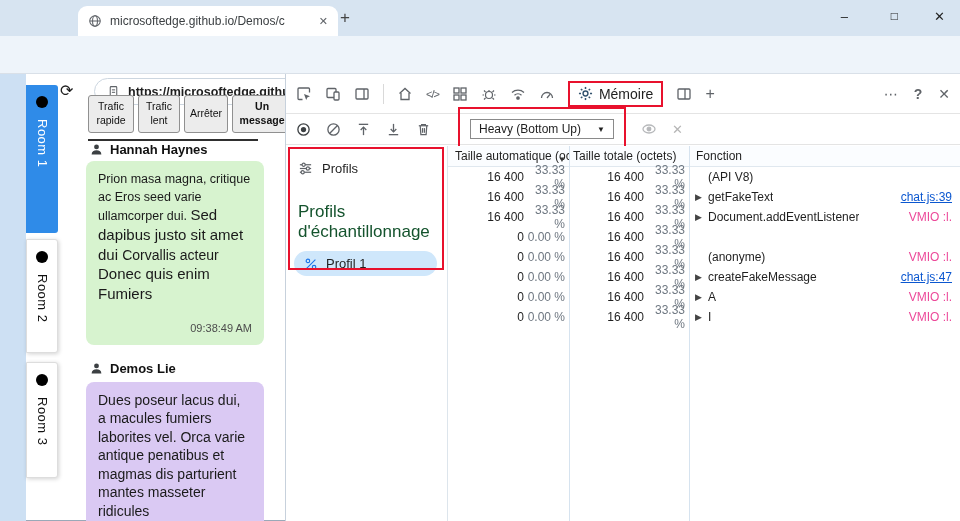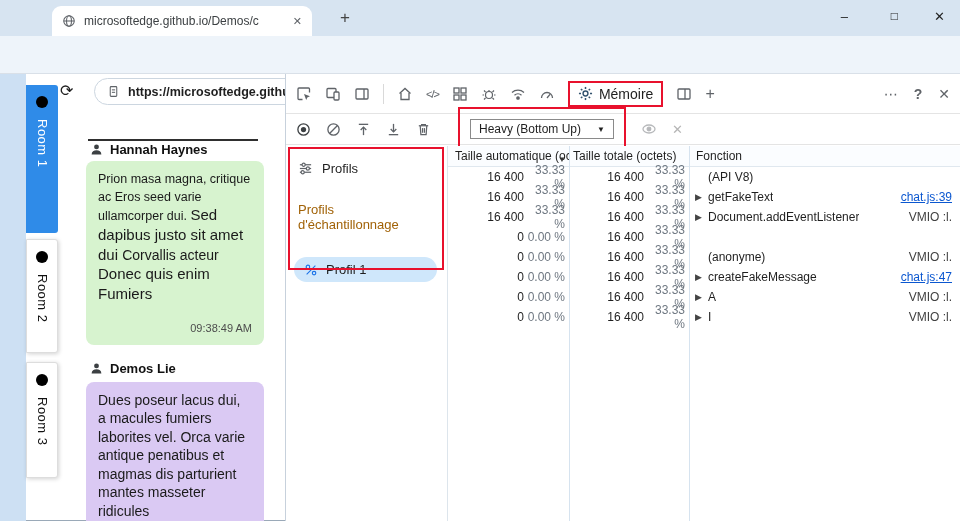--- a/index.html
+++ b/index.html
@@ -8,21 +8,21 @@
     position: relative; width: 960px; height: 521px; overflow: hidden;
     font-family: "Liberation Sans", sans-serif; background: #fff;
     box-shadow: inset 0 0 0 1px #9aa9b8;
   }
   .icon { display: inline-flex; align-items: center; justify-content: center; }
   svg { display: block; }
 
   
   .tabstrip { position: absolute; top: 0; left: 0; right: 0; height: 36px; background: #d7e4f1; }
   .tab {
-    position: absolute; left: 52px; top: 6px; width: 260px; height: 30px; background: #fff;
+    position: absolute; left: 78px; top: 6px; width: 260px; height: 30px; background: #fff;
     border-radius: 9px 9px 0 0; display: flex; align-items: center; gap: 8px; padding: 0 10px;
     font-size: 12px; color: #3c4043;
   }
   .tab-title { flex: 1; white-space: nowrap; overflow: hidden; }
   .tab-close { font-size: 11px; color: #5f6368; cursor: default; }
   .newtab { position: absolute; left: 340px; top: 8px; font-size: 17px; color: #444; }
   .winctl { position: absolute; top: 9px; font-size: 13px; color: #1f1f1f; }
   .win-min { right: 112px; }
   .win-max { right: 62px; font-size: 12px; }
   .win-close { right: 15px; }
@@ -85,41 +85,41 @@
   .hb-wrap { border: 2px solid #e8112d; padding: 10px; margin-left: 12px; }
   .hb-select { border: 1px solid #8a8a8a; background: #fff; padding: 2px 8px; font-size: 12px; color: #1f1f1f; display: flex; align-items: center; gap: 16px; }
   .hb-arrow { font-size: 8px; }
   .dim svg { opacity: .45; }
   .dim-x { color: #b5b5b5; font-size: 13px; }
 
   .dt-body { position: absolute; top: 72px; left: 0; right: 0; bottom: 0; display: flex; }
   .dt-sidebar { width: 162px; border-right: 1px solid #dde5ec; position: relative; padding-top: 6px; }
   .sb-highlight { position: absolute; top: 1px; left: 2px; right: 3px; height: 123px; border: 2px solid #e8112d; pointer-events: none; }
   .profils-row { display: flex; align-items: flex-end; gap: 9px; padding: 9px 12px; font-size: 13px; color: #1f1f1f; }
-  .section-label { padding: 17px 12px 9px; font-size: 13px; color: #a16207; }
-  .profile-item { margin: 16px 10px 0 8px; background: #cfe7fb; border-radius: 14px; padding: 5px 10px; display: flex; align-items: center; gap: 8px; font-size: 13px; color: #1f1f1f; }
+  .section-label { padding: 17px 12px 9px; font-size: 17px; color: #14532d; }
+  .profile-item { margin: 0 10px 0 8px; background: #cfe7fb; border-radius: 14px; padding: 5px 10px; display: flex; align-items: center; gap: 8px; font-size: 13px; color: #1f1f1f; }
 
   .dt-table { flex: 1; position: relative; font-size: 12px; color: #1f1f1f; }
   .vline { position: absolute; top: 0; bottom: 0; width: 1px; background: #d6e3ef; }
   .v1 { left: 121px; } .v2 { left: 241px; }
   .thead { display: flex; height: 21px; align-items: center; border-bottom: 1px solid #e0e8ef; background: #fbfdff; }
   .th1 { width: 121px; position: relative; padding: 0 14px 0 7px; white-space: nowrap; overflow: hidden; }
   .sort { position: absolute; right: 3px; top: 6px; font-size: 8px; color: #333; }
   .th2 { width: 120px; padding: 0 4px; white-space: nowrap; overflow: hidden; }
   .th3 { flex: 1; padding: 0 7px; }
   .trow { display: flex; height: 20px; align-items: center; }
   .cell-n { width: 76px; text-align: right; }
   .cell-p { width: 45px; text-align: right; color: #6e7781; padding-right: 4px; }
   .cell-n2 { width: 75px; text-align: right; }
   .cell-fn { flex: 1; display: flex; align-items: center; padding: 0 8px 0 6px; overflow: hidden; }
   .arr { width: 13px; font-size: 9px; color: #444; flex: none; }
   .fname { white-space: nowrap; overflow: hidden; }
   .floc { margin-left: auto; padding-left: 8px; white-space: nowrap; }
   .floc-blue { color: #0b57d0; text-decoration: underline; }
-  .floc-gray { color: #404040; }
+  .floc-gray { color: #ec4899; }
 </style>
 </head>
 <body>
 
 <div class="window">
 
   <div class="tabstrip">
     <div class="tab">
       <span class="icon">
         <svg width="14" height="14" viewBox="0 0 16 16" fill="none" stroke="#5f6368" stroke-width="1.2">
@@ -173,20 +173,26 @@
   </div>
   <div class="room room-2">
     <span class="room-dot"></span>
     <span class="room-label">Room 2</span>
   </div>
   <div class="room room-3">
     <span class="room-dot"></span>
     <span class="room-label">Room 3</span>
   </div>
 
+  <div class="chatbtns">
+    <button class="chatbtn w1">Trafic rapide</button>
+    <button class="chatbtn w2">Trafic lent</button>
+    <button class="chatbtn">Arrêter</button>
+    <button class="chatbtn w4">Un message</button>
+  </div>
   <div class="chat-divider"></div>
 
   <div class="msg-author author-1">
     <span class="icon">
       <svg width="13" height="13" viewBox="0 0 16 16" fill="#3c4043">
           <circle cx="8" cy="4.8" r="3"></circle>
           <path d="M2 14c0-3.3 2.7-5 6-5s6 1.7 6 5z"></path>
         </svg>
     </span>
     <span>Hannah Haynes</span>

